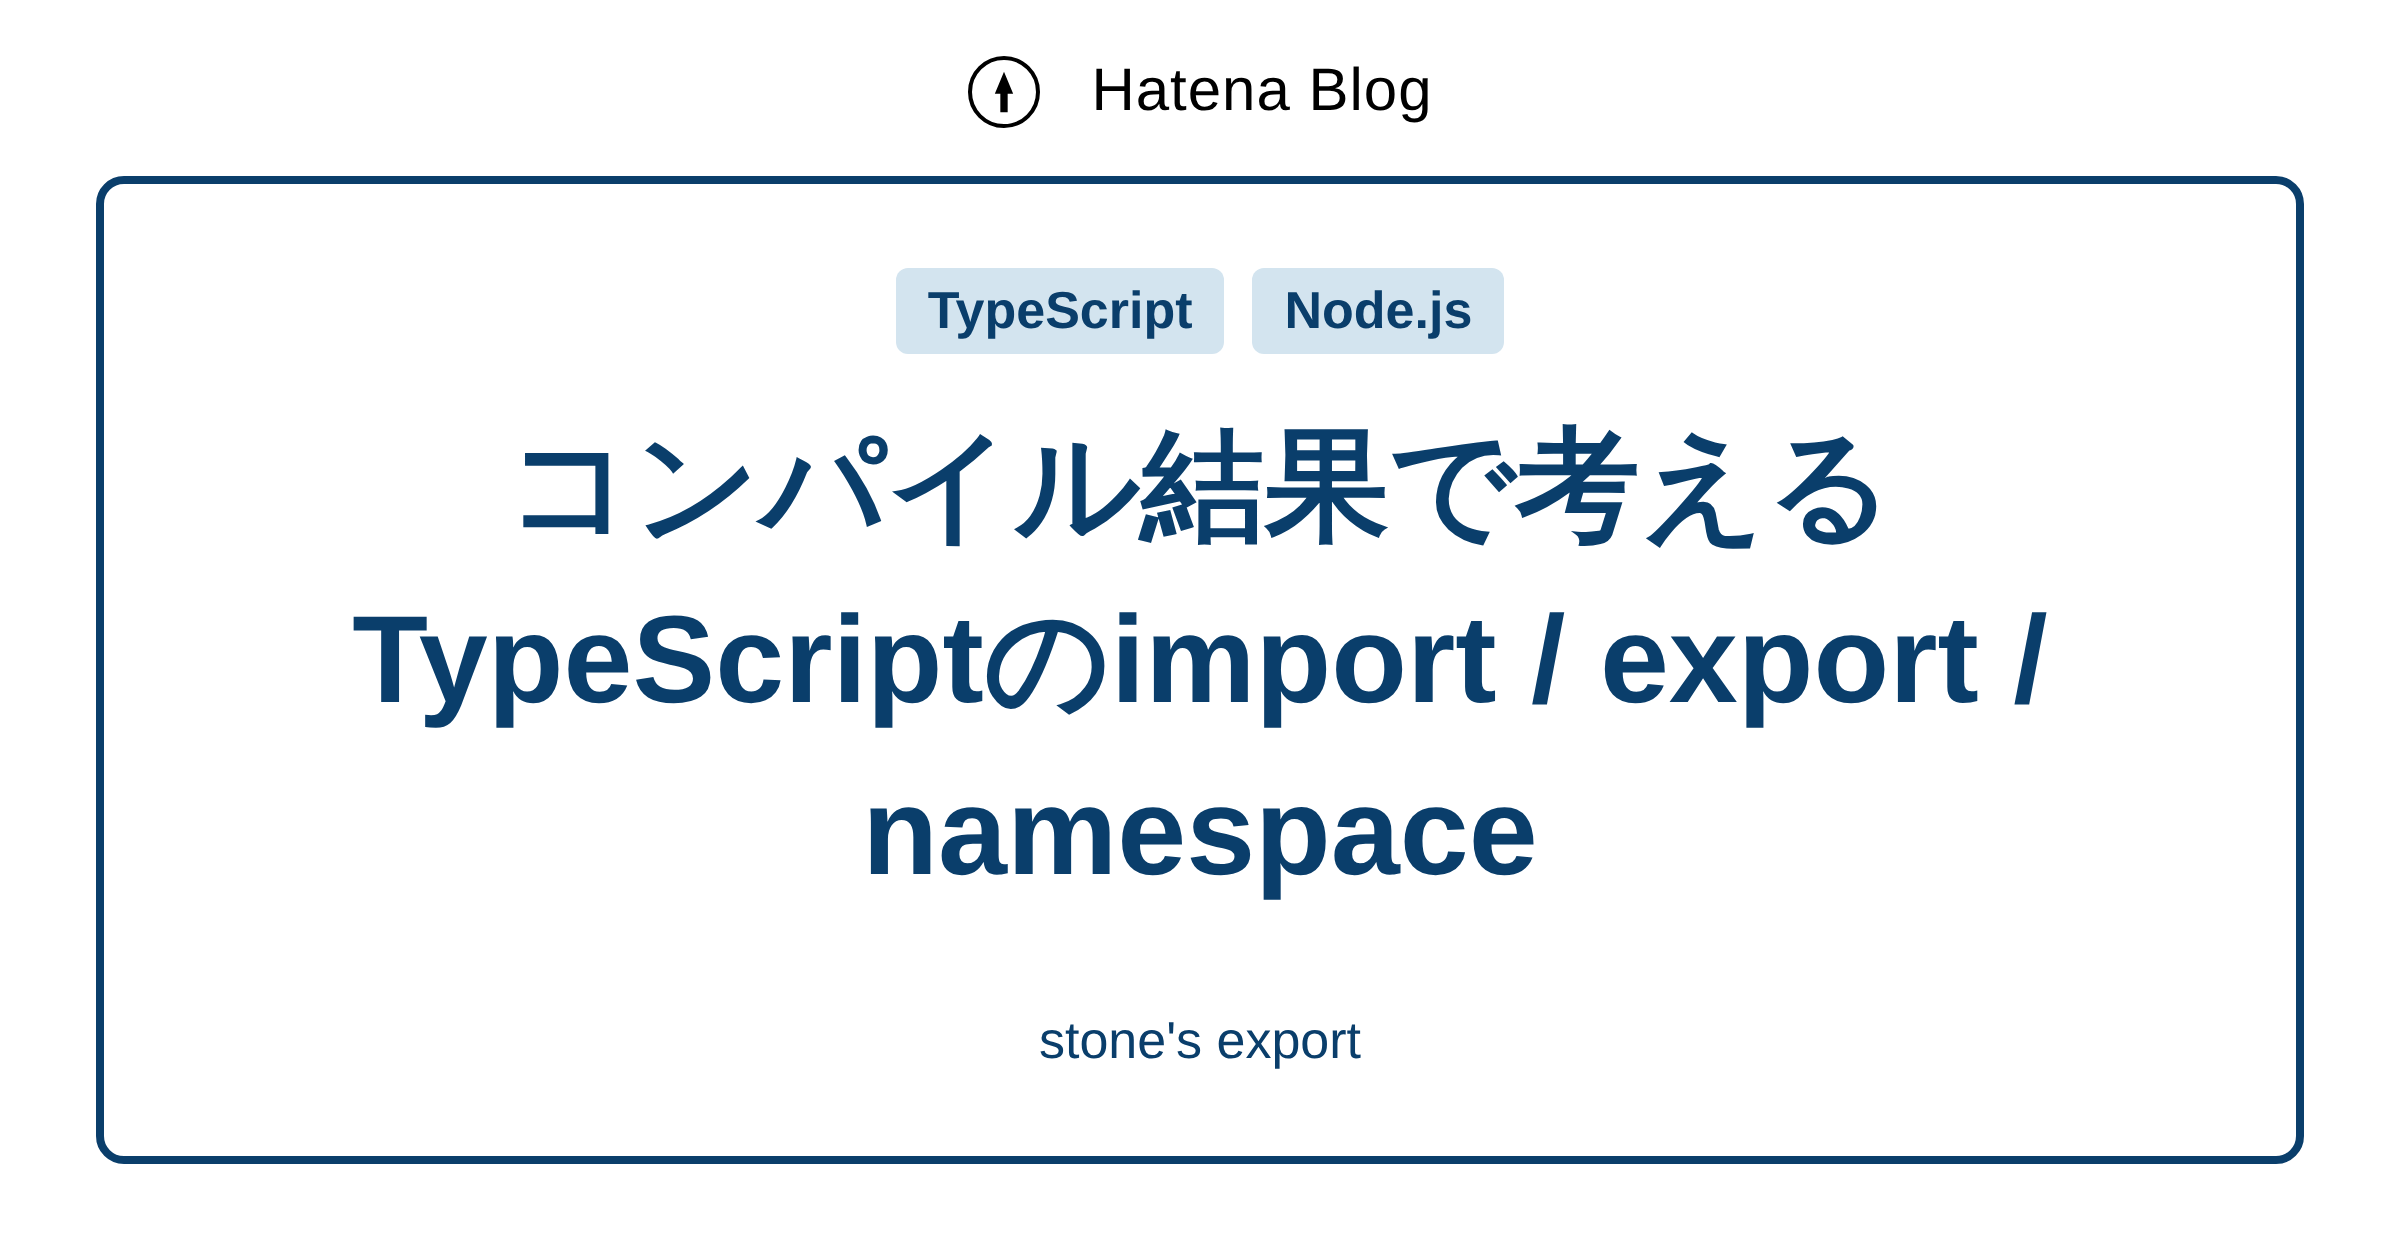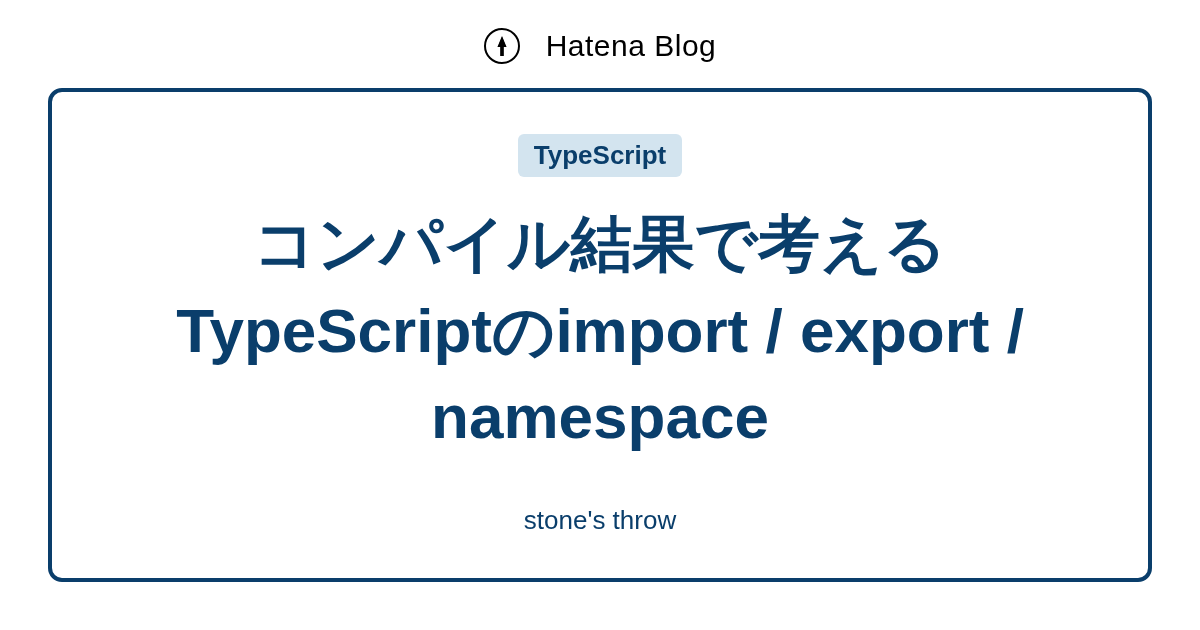--- a/index.html
+++ b/index.html
@@ -101,16 +101,17 @@
       <path d="M9 2 L13 12 L9 12 L9 22 L9 12 L5 12 Z" fill="#000"></path>
       <path d="M9 1 L14 13 L11 13 L11 23 L7 23 L7 13 L4 13 Z" fill="#000"></path>
     </svg>
   </span>
   <span class="logo-text">Hatena Blog</span>
 </div>
 
 <div class="card">
   <div class="tags">
     <span class="tag">TypeScript</span>
+    <span class="tag">Node.js</span>
   </div>
   <h1 class="title">コンパイル結果で考えるTypeScriptのimport / export / namespace</h1>
-  <div class="subtitle">stone's throw</div>
+  <div class="subtitle">stone's export</div>
 </div>
 
 </body></html>

